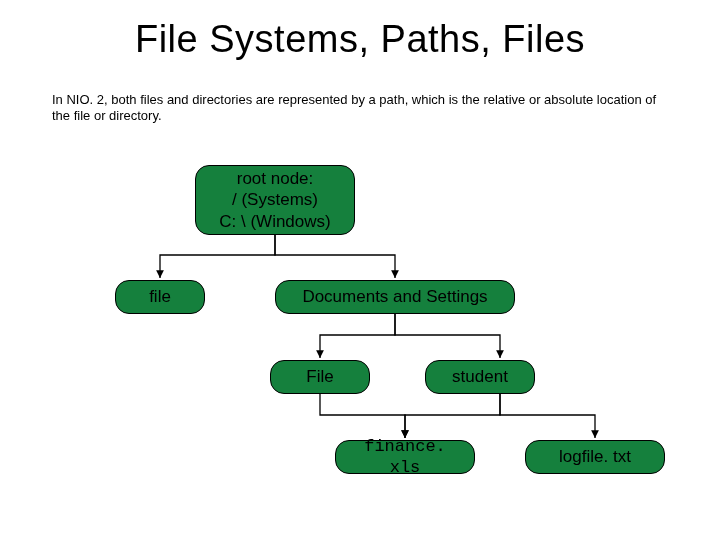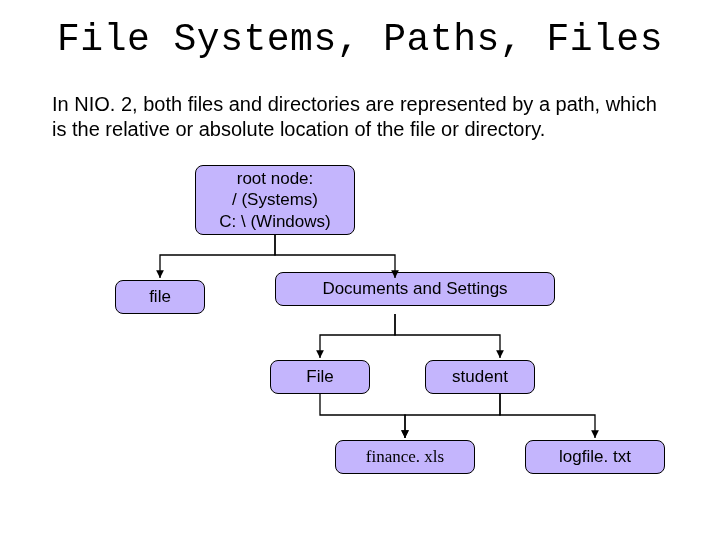--- a/index.html
+++ b/index.html
@@ -1,19 +1,19 @@
 <!DOCTYPE html>
 <html><head>
 <meta charset="utf-8">
 <style>
   html,body{margin:0;padding:0;width:720px;height:540px;background:#fff;font-family:Arial,Helvetica,sans-serif;color:#000}
   .slide{position:relative;width:720px;height:540px}
-  .title{position:absolute;top:18px;left:0;width:720px;text-align:center;font-family:Liberation Mono, monospace;font-size:38px;letter-spacing:.5px}
-  .desc{position:absolute;top:92px;left:52px;width:616px;font-size:20px;line-height:1.25}
-  .node{position:absolute;background:#c4b5fd;border:1.5px solid #000;border-radius:8px;text-align:center;font-size:17px;display:flex;align-items:center;justify-content:center;line-height:1.25;box-sizing:border-box;padding:4px 8px}
+  .title{position:absolute;top:18px;left:0;width:720px;text-align:center;font-family:Liberation Sans, sans-serif;font-size:38px;letter-spacing:.5px}
+  .desc{position:absolute;top:92px;left:52px;width:616px;font-size:13px;line-height:1.25}
+  .node{position:absolute;background:#15803d;border:1.5px solid #000;border-radius:14px;text-align:center;font-size:17px;display:flex;align-items:center;justify-content:center;line-height:1.25;box-sizing:border-box;padding:4px 8px}
   svg.arrows{position:absolute;top:0;left:0;width:720px;height:540px;pointer-events:none}
 </style>
 </head>
 <body>
 
 <div class="slide">
 
   <div class="title">File Systems, Paths, Files</div>
 
   <div class="desc">In NIO. 2, both files and directories are represented by a path, which is the relative or absolute location of the file or directory.</div>
@@ -21,33 +21,33 @@
   <div class="node" style="left:195px;top:165px;width:160px;height:70px;flex-direction:column">
     <span>root node:</span>
     <span>/ (Systems)</span>
     <span>C: \ (Windows)</span>
   </div>
 
   <div class="node" style="left:115px;top:280px;width:90px;height:34px">
     <span>file</span>
   </div>
 
-  <div class="node" style="left:275px;top:272px;width:280px;height:34px">
+  <div class="node" style="left:275px;top:280px;width:240px;height:34px">
     <span>Documents and Settings</span>
   </div>
 
   <div class="node" style="left:270px;top:360px;width:100px;height:34px">
     <span>File</span>
   </div>
 
   <div class="node" style="left:425px;top:360px;width:110px;height:34px">
     <span>student</span>
   </div>
 
-  <div class="node" style="left:335px;top:440px;width:140px;height:34px;font-family:Liberation Serif, serif">
+  <div class="node" style="left:335px;top:440px;width:140px;height:34px;font-family:Liberation Mono, monospace">
     <span>finance. xls</span>
   </div>
 
   <div class="node" style="left:525px;top:440px;width:140px;height:34px;font-family:Liberation Sans, sans-serif">
     <span>logfile. txt</span>
   </div>
 
   <svg class="arrows">
     <defs>
       <marker id="ah" markerWidth="8" markerHeight="8" refX="6" refY="3" orient="auto">

